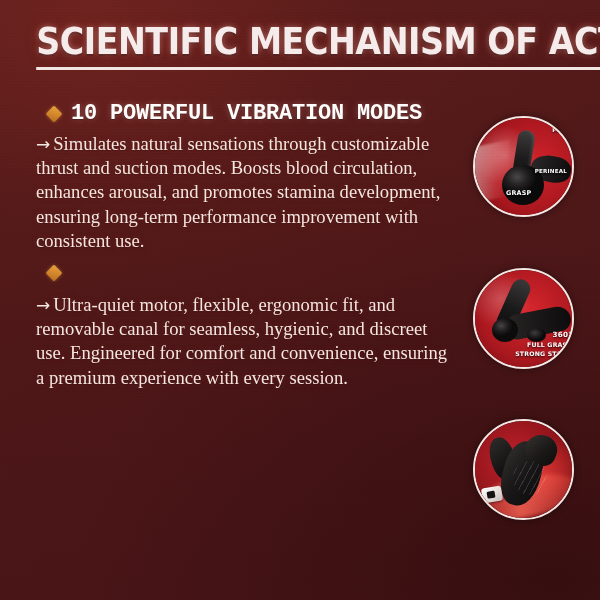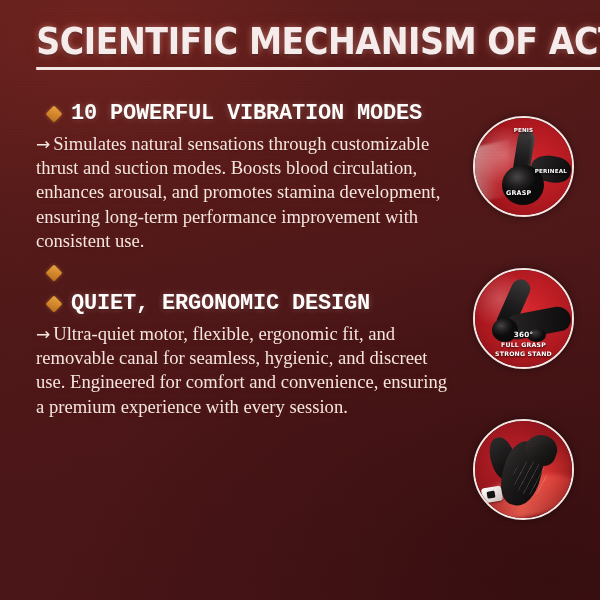--- a/index.html
+++ b/index.html
@@ -122,21 +122,21 @@
     border-radius: 50%;
     border: 2.5px solid #f3e8e5;
     box-sizing: border-box;
     overflow: hidden;
     box-shadow: 0 0 7px rgba(0,0,0,0.45);
   }
   .circle .scene { position: absolute; inset: 0; }
   .circle .cap {
     position: absolute;
     width: 100%;
-    text-align: center;
+    text-align: right;
     font-family: "DejaVu Sans", sans-serif;
     font-weight: 700;
     color: #ffffff;
     text-shadow: 0 1px 2px rgba(0,0,0,0.85);
     line-height: 1.18;
     letter-spacing: .2px;
   }
 
   
   #circle-1 { top: 116px; }
@@ -277,24 +277,20 @@
       <div class="sec-body"><span class="arrow">→</span><span>Simulates natural sensations through customizable thrust and suction modes. Boosts blood circulation, enhances arousal, and promotes stamina development, ensuring long-term performance improvement with consistent use.</span></div>
     </div>
 
     <div class="section">
       <div class="sec-head">
         <span class="bullet"></span>
       </div>
     </div>
 
     <div class="section">
-      <div class="sec-head">
-        <span class="bullet"></span>
-        <span class="sec-title">QUIET, ERGONOMIC DESIGN</span>
-      </div>
       <div class="sec-body"><span class="arrow">→</span><span>Ultra-quiet motor, flexible, ergonomic fit, and removable canal for seamless, hygienic, and discreet use. Engineered for comfort and convenience, ensuring a premium experience with every session.</span></div>
     </div>
 
   </div>
 
   <div class="circle" id="circle-1">
     <div class="scene">
       <div class="c1-panelL"></div>
       <div class="c1-arm"></div>
       <div class="c1-wing"></div>

